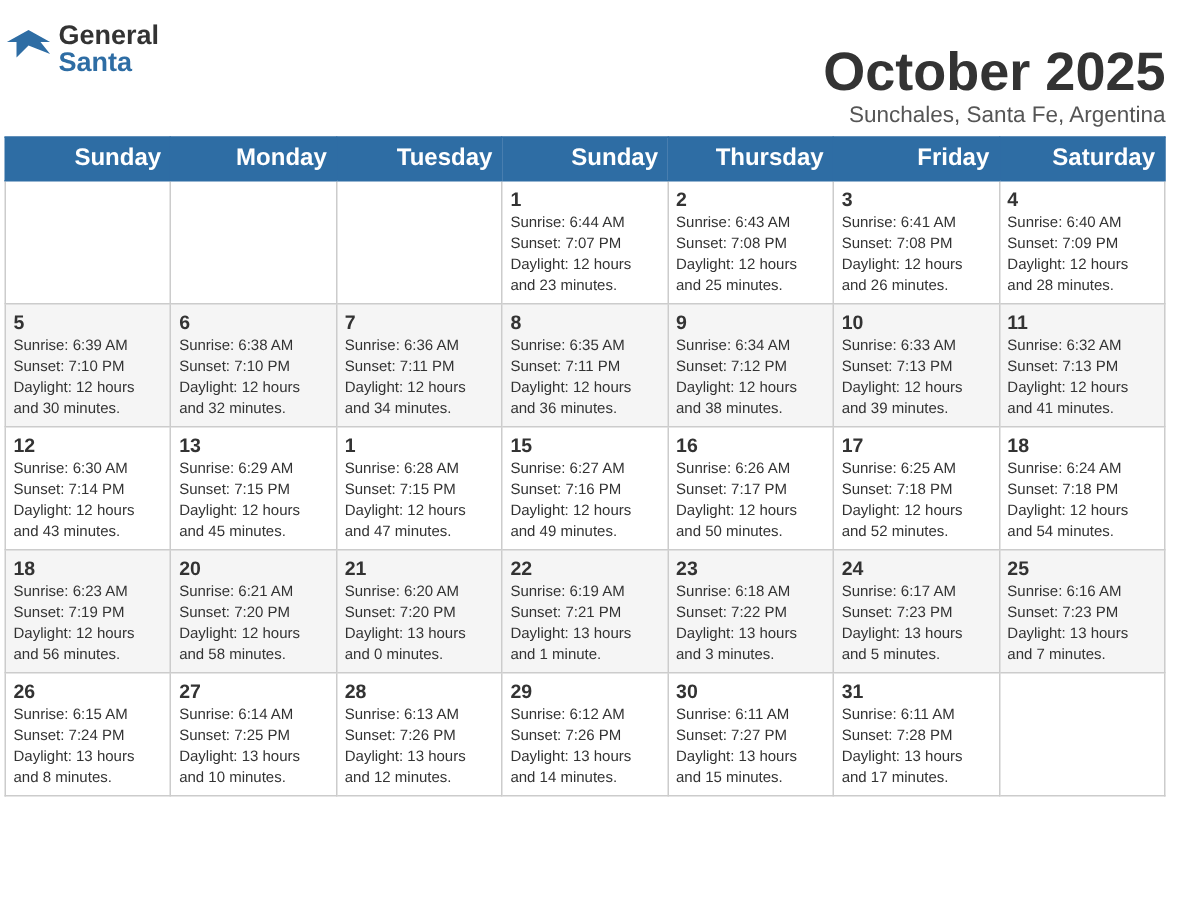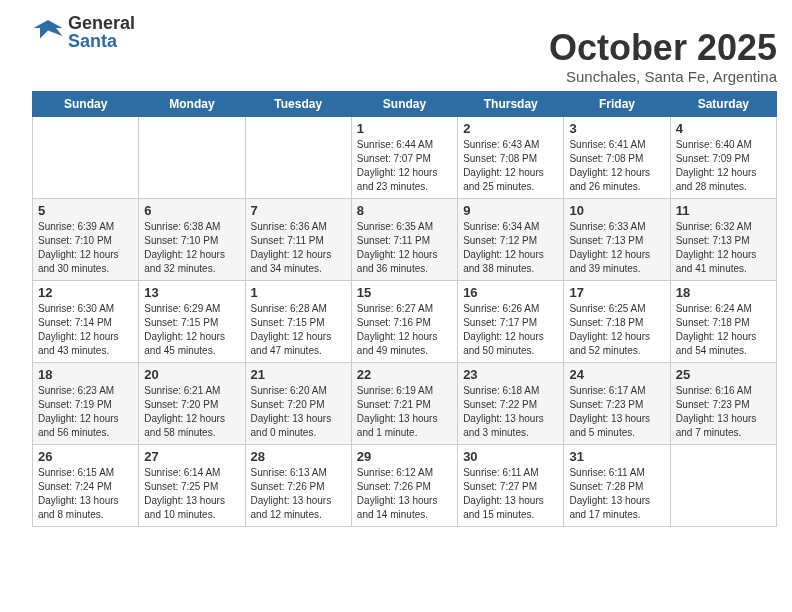--- a/index.html
+++ b/index.html
@@ -6,21 +6,21 @@
     body {
       width: 792px;
       height: 612px;
       font-family: Arial, Helvetica, sans-serif;
       background: #fff;
       overflow: hidden;
     }
     .page {
       width: 792px;
       height: 612px;
-      padding: 10px 15px 10px 32px;
+      padding: 10px 15px 10px 3px;
     }
     .header {
       display: flex;
       justify-content: space-between;
       align-items: flex-start;
       margin-bottom: 6px;
     }
     .logo {
       display: flex;
       align-items: center;
@@ -59,23 +59,23 @@
       color: #555;
     }
     .calendar-table {
       width: 100%;
       border-collapse: collapse;
       table-layout: fixed;
     }
     .calendar-table th {
       background-color: #2e6da4;
       color: #fff;
-      text-align: center;
+      text-align: right;
       padding: 5px 6px;
-      font-size: 12px;
+      font-size: 16px;
       font-weight: bold;
       border: 1px solid #2e6da4;
     }
     .calendar-table td {
       border: 1px solid #ccc;
       vertical-align: top;
       padding: 4px 5px;
       font-size: 10px;
       color: #333;
       height: 82px;

